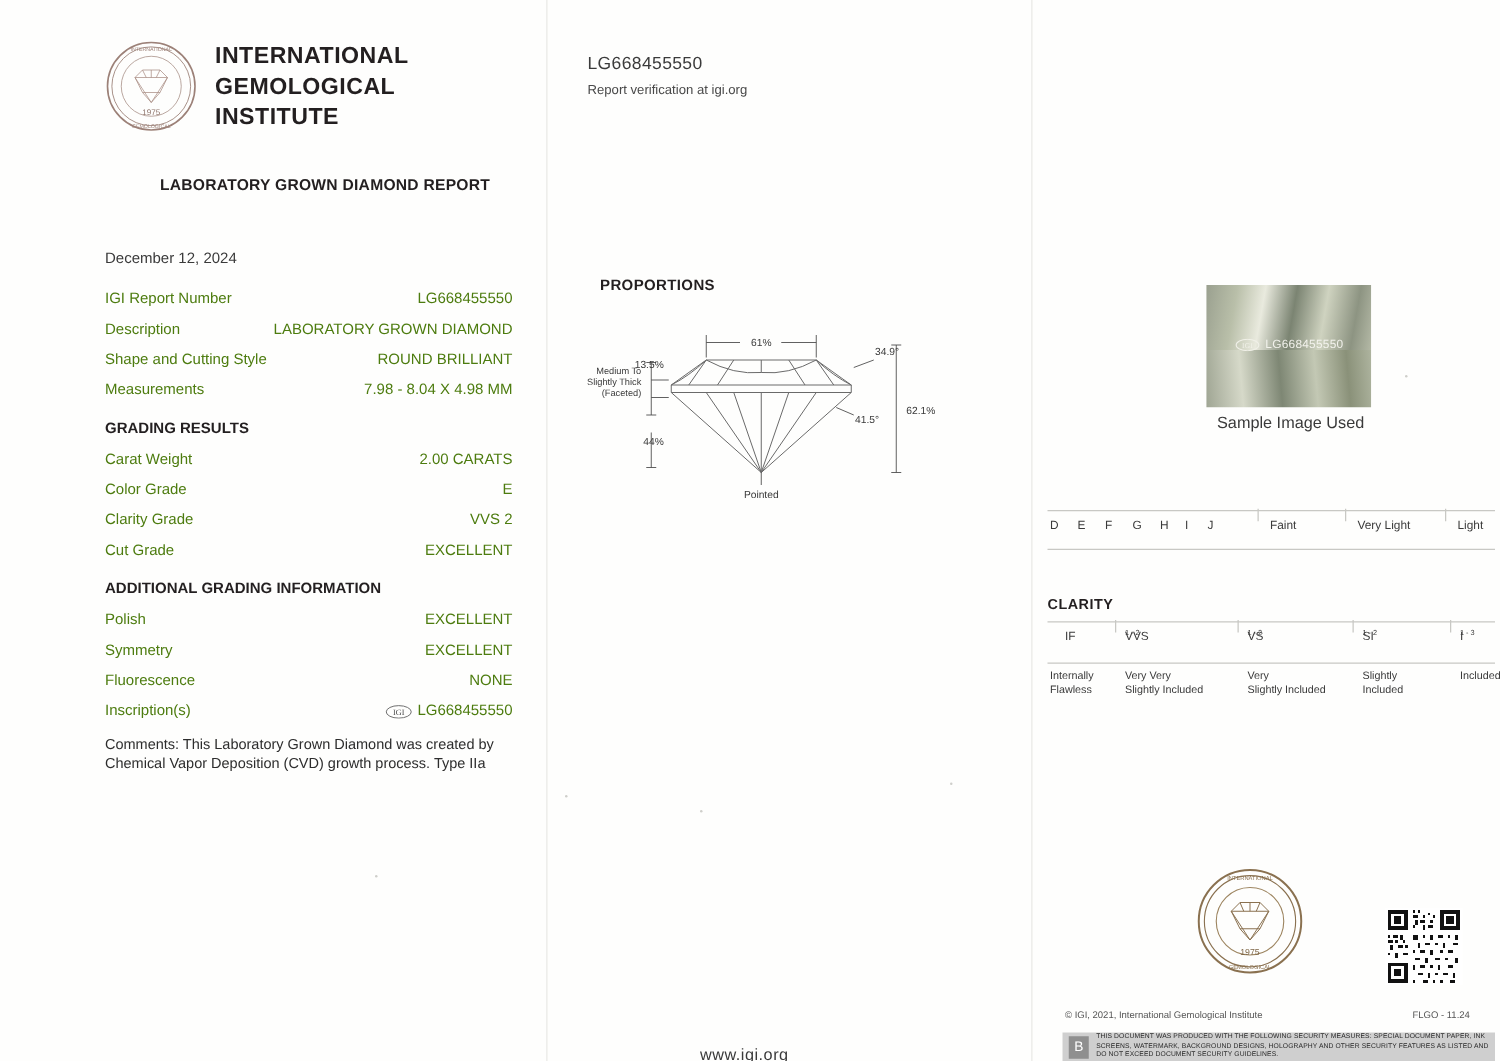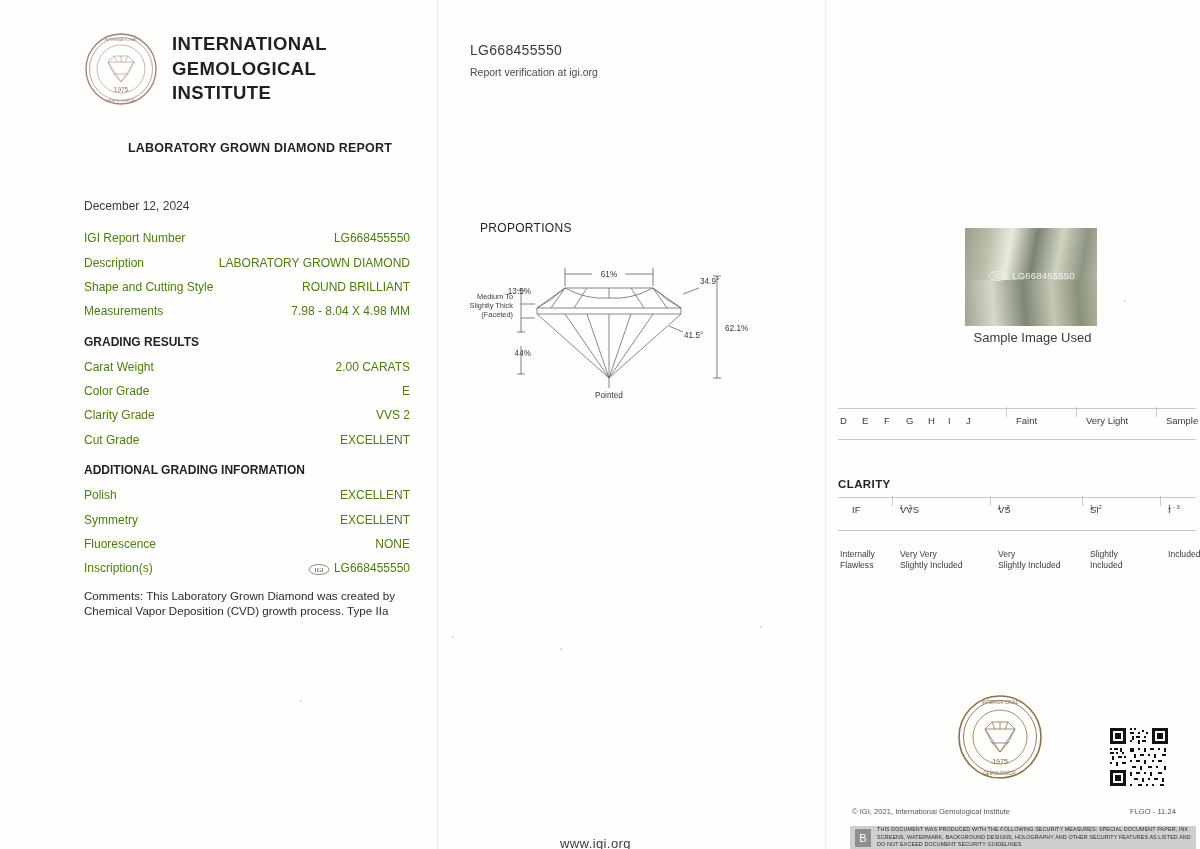--- a/index.html
+++ b/index.html
@@ -130,21 +130,21 @@
   .verify {
     margin-top: 8px;
     font-size: 10.5px;
     color: #4a4a4a;
   }
   .prop-head {
     position: absolute;
     left: 480px;
     top: 221px;
     font-size: 12px;
-    font-weight: normal;
+    font-weight: bold;
     letter-spacing: 0.3px;
   }
   .diagram {
     position: absolute;
     left: 455px;
     top: 246px;
     width: 340px;
     height: 160px;
   }
   .diagram svg { display: block; }
@@ -531,21 +531,21 @@
     <div class="scale-labels">
       <span style="left:2px;">D</span>
       <span style="left:24px;">E</span>
       <span style="left:46px;">F</span>
       <span style="left:68px;">G</span>
       <span style="left:90px;">H</span>
       <span style="left:110px;">I</span>
       <span style="left:128px;">J</span>
       <span style="left:178px;">Faint</span>
       <span style="left:248px;">Very Light</span>
-      <span style="left:328px;">Sample</span>
+      <span style="left:328px;">Light</span>
       <div class="tick" style="left:168px; top:-8px; height:10px;"></div>
       <div class="tick" style="left:238px; top:-8px; height:10px;"></div>
       <div class="tick" style="left:318px; top:-8px; height:10px;"></div>
     </div>
     <div class="scale-rule" style="margin-top:2px;"></div>
   </div>
 
   <div class="scale-block" style="top:478px;">
     <div class="scale-title">CLARITY</div>
     <div class="scale-rule"></div>
@@ -554,21 +554,21 @@
       <span style="left:62px;"><span>VVS</span><sup>1 - 2</sup></span>
       <span style="left:160px;"><span>VS</span><sup>1 - 2</sup></span>
       <span style="left:252px;"><span>SI</span><sup>1 - 2</sup></span>
       <span style="left:330px;"><span>I</span><sup>1 - 3</sup></span>
       <div class="tick" style="left:54px;  top:-8px; height:10px;"></div>
       <div class="tick" style="left:152px; top:-8px; height:10px;"></div>
       <div class="tick" style="left:244px; top:-8px; height:10px;"></div>
       <div class="tick" style="left:322px; top:-8px; height:10px;"></div>
     </div>
     <div class="scale-rule"></div>
-    <div class="sub-labels" style="margin-top:18px; height:30px;">
+    <div class="sub-labels" style="margin-top:4px; height:30px;">
       <span style="left:2px; white-space:pre;">Internally
 Flawless</span>
       <span style="left:62px; white-space:pre;">Very Very
 Slightly Included</span>
       <span style="left:160px; white-space:pre;">Very
 Slightly Included</span>
       <span style="left:252px; white-space:pre;">Slightly
 Included</span>
       <span style="left:330px; white-space:pre;">Included</span>
     </div>

